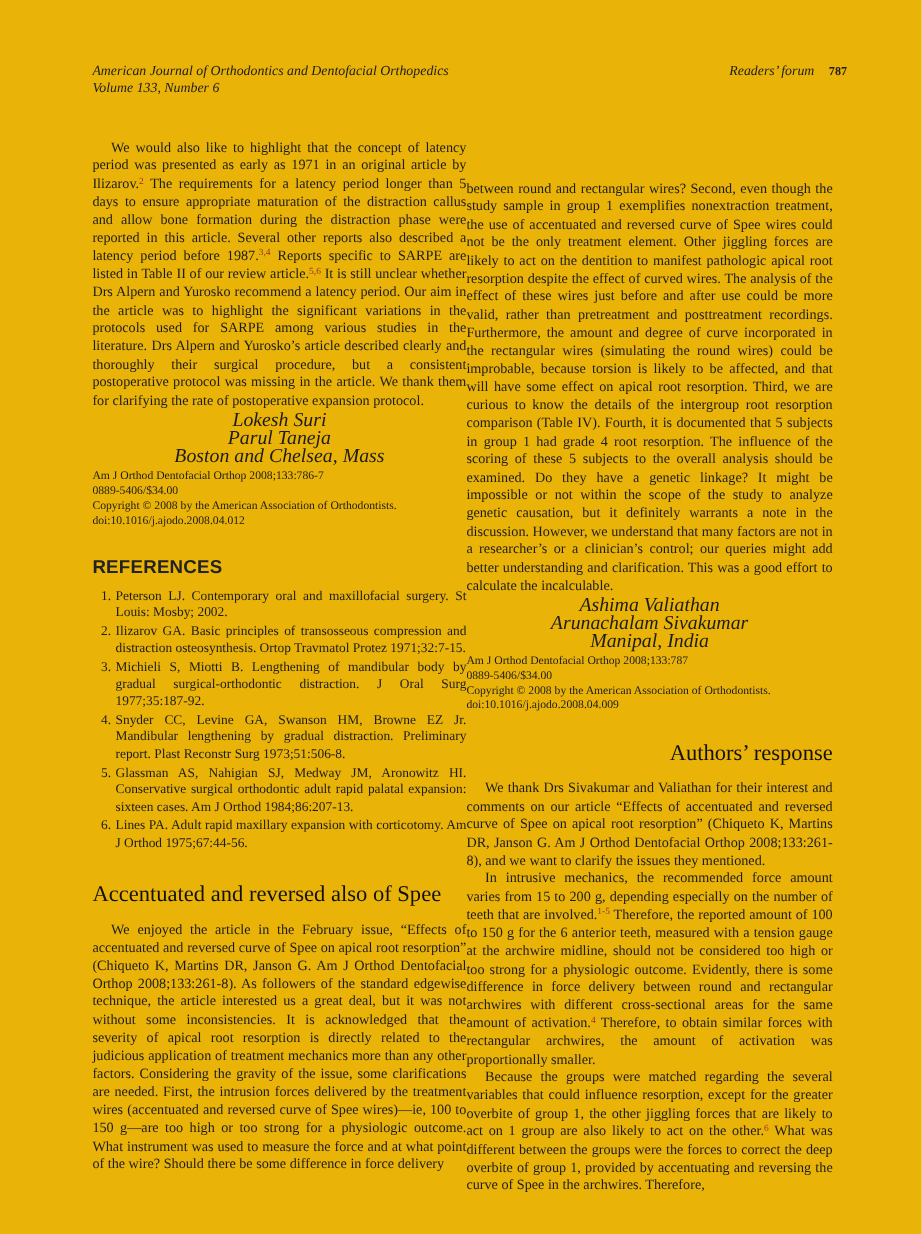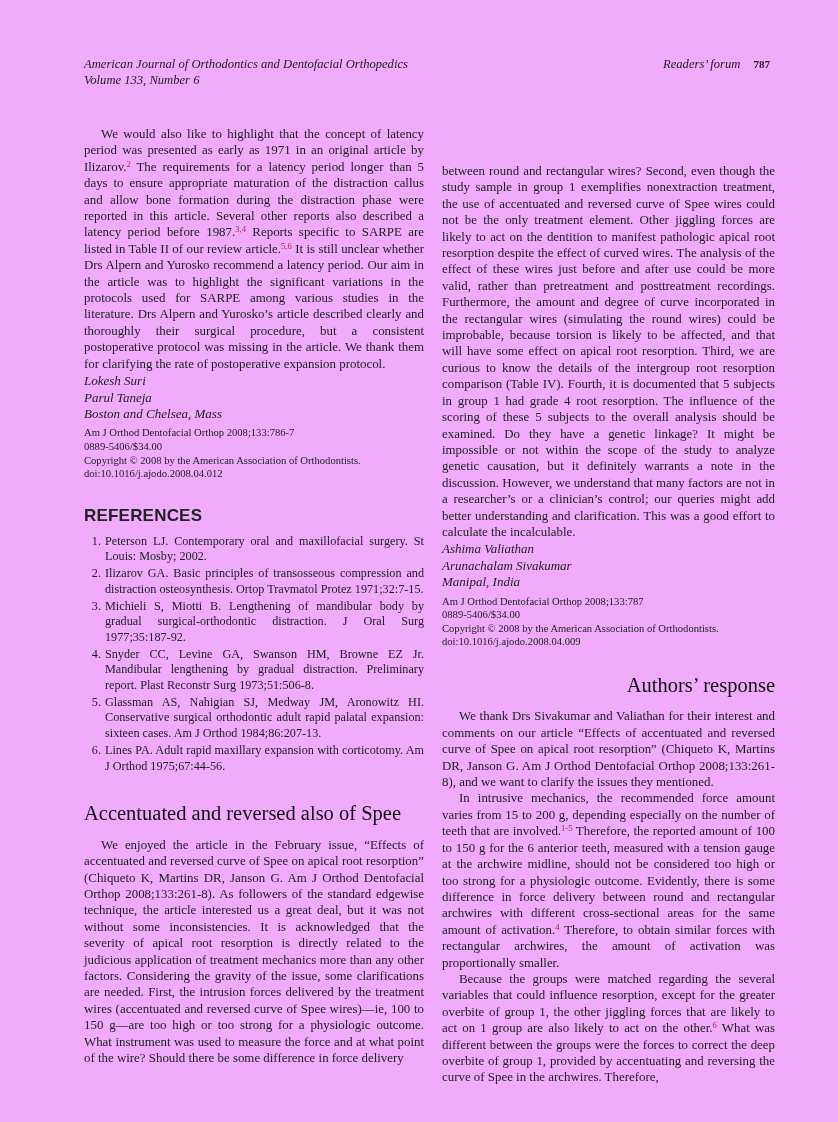--- a/index.html
+++ b/index.html
@@ -1,51 +1,51 @@
 <!DOCTYPE html>
 <html style="--ref-color: #993322;"><head>
 <meta charset="utf-8">
 <style>
   :root { --ref-color:#993322; --ink:#1c1c1c; }
   html,body { margin:0; padding:0; background:#ffffff; }
   .page {
     position:relative; width:838px; height:1122px; margin:0 auto;
-    background:#f0abfc; color:var(--ink);
+    background:#eab308; color:var(--ink);
     font-family:"Liberation Serif","DejaVu Serif",serif;
     overflow:hidden;
   }
   .page-header {
     position:absolute; top:57px; left:84px; width:686px;
     display:flex; justify-content:space-between; align-items:flex-start;
     font-size:12.6px; line-height:15.5px;
   }
   .header-left { font-style:italic; }
   .header-right { white-space:nowrap; }
   .section-name { font-style:italic; }
   .page-number { font-weight:bold; font-size:11px; font-style:normal; margin-left:10px; }
 
   .columns {
     position:absolute; top:126px; left:84px; width:686px;
-    display:flex; gap:18px;
+    display:flex; gap:0;
   }
   .col-left  { width:340px; flex:0 0 340px; }
   .col-right { width:333px; flex:0 0 333px;margin-top:37px; }
 
   .body-par {
     margin:0; font-size:12.9px; line-height:16.4px;
     text-align:justify; text-justify:inter-word;
   }
   .indent { text-indent:17px; }
   sup {
     color:var(--ref-color); font-size:8.6px; line-height:0;
     position:relative; top:-4px; vertical-align:baseline;
   }
   .signature-block {
-    margin-top:1px; text-align:left; font-style:italic;
-    font-size:13px; line-height:16.4px;
+    margin-top:1px; text-align:center; font-style:italic;
+    font-size:18px; line-height:16.4px;
   }
   .imprint-block { margin-top:4px; font-size:10.6px; line-height:13.6px; }
 
   .refs-heading {
     margin:25px 0 8px 0;
     font-family:"Liberation Sans","DejaVu Sans",sans-serif;
     font-weight:bold; font-size:17px; letter-spacing:.2px; color:#222;
   }
   .refs-list {
     margin:0; padding:0 0 0 20px;

